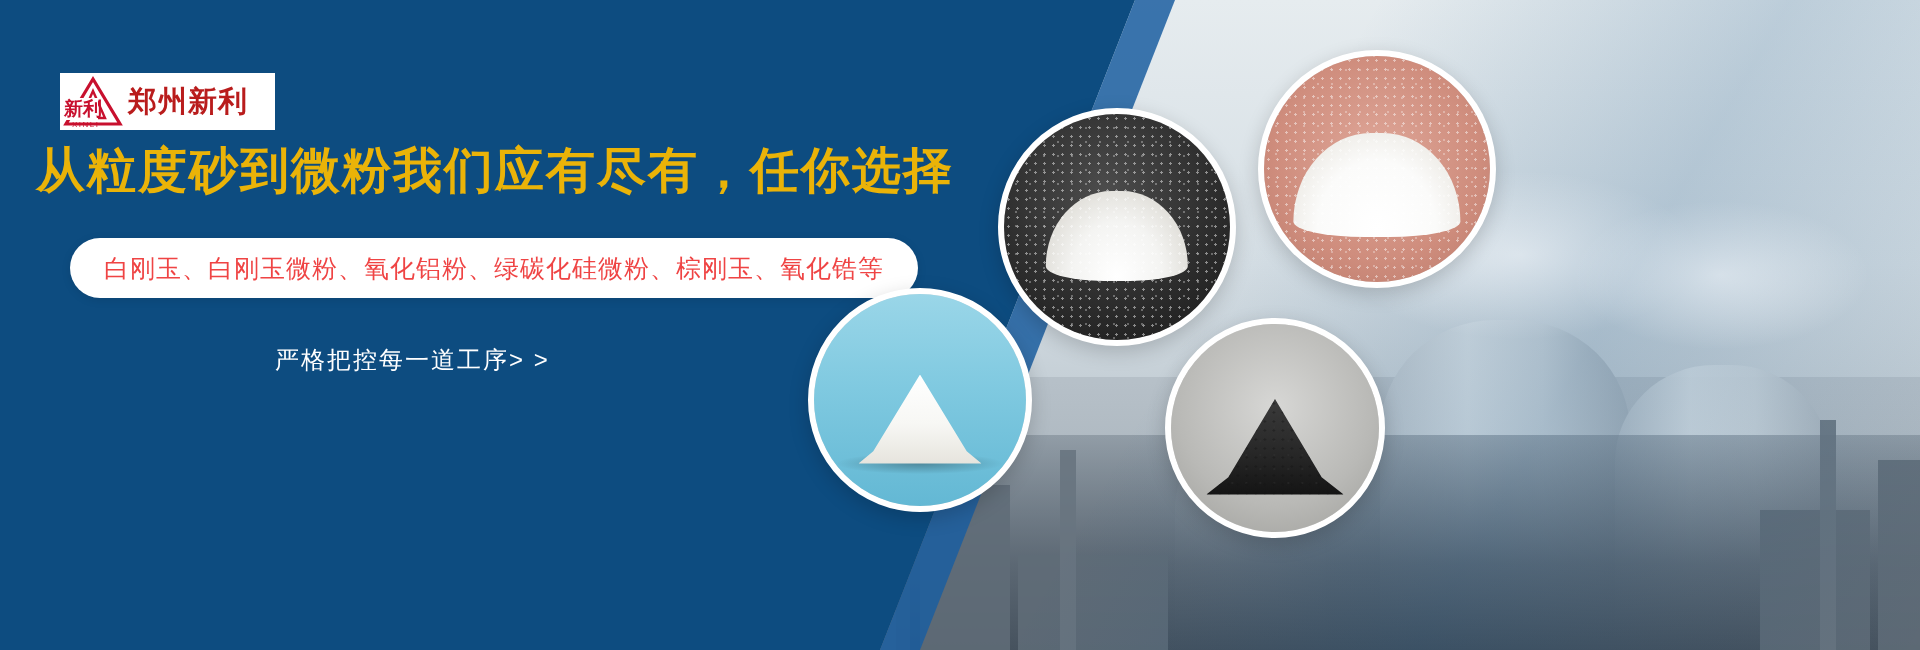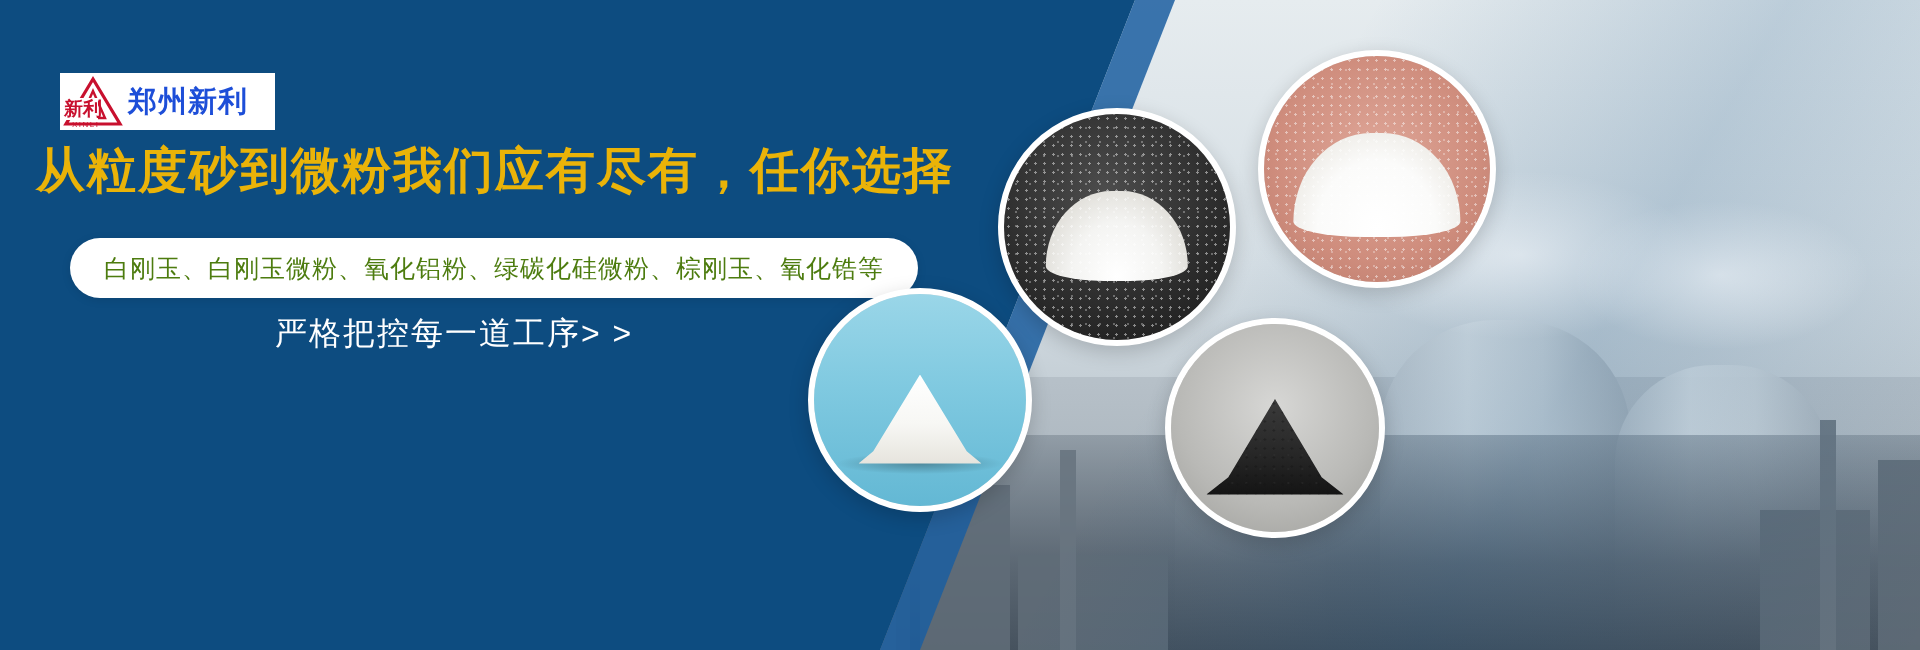--- a/index.html
+++ b/index.html
@@ -78,46 +78,46 @@
   
   .logo{
     position:absolute;left:60px;top:33px;width:215px;height:57px;
     background:#ffffff;display:flex;align-items:center;margin-top:40px;
   }
   .logo-mark{
     position:relative;width:66px;height:55px;flex:0 0 66px;
   }
   .logo-mark svg{display:block;}
   .logo-text{
-    color:#1d4ed8;font-size:29px;font-weight:bold;letter-spacing:1px;
+    color:#b91c1c;font-size:29px;font-weight:bold;letter-spacing:1px;
     line-height:1;padding-left:2px;white-space:nowrap;
   }
 
   
   .headline{
     position:absolute;left:36px;top:142px;width:960px;
     color:#eab308;font-size:49px;font-weight:bold;letter-spacing:2px;
     line-height:1.15;white-space:nowrap;
   }
 
   
   .pill{
     position:absolute;left:70px;top:238px;height:60px;
     padding:0 34px;border-radius:32px;background:#ffffff;
     display:flex;align-items:center;
     box-shadow:0 2px 10px rgba(0,0,0,.10);
   }
   .pill-text{
-    color:#4d7c0f;font-size:25px;letter-spacing:1px;white-space:nowrap;
+    color:#ef4444;font-size:25px;letter-spacing:1px;white-space:nowrap;
   }
 
   
   .tagline{
-    position:absolute;left:275px;top:312px;
-    color:#ffffff;font-size:32px;letter-spacing:2px;white-space:nowrap;
+    position:absolute;left:275px;top:344px;
+    color:#ffffff;font-size:24px;letter-spacing:2px;white-space:nowrap;
   }
 
   
   .circle{
     position:absolute;border-radius:50%;overflow:hidden;
     border:6px solid #ffffff;
     box-shadow:0 6px 20px rgba(0,0,0,.18);
     background:#ddd;
   }
   .c-white-grain{left:998px;top:108px;width:226px;height:226px;}

